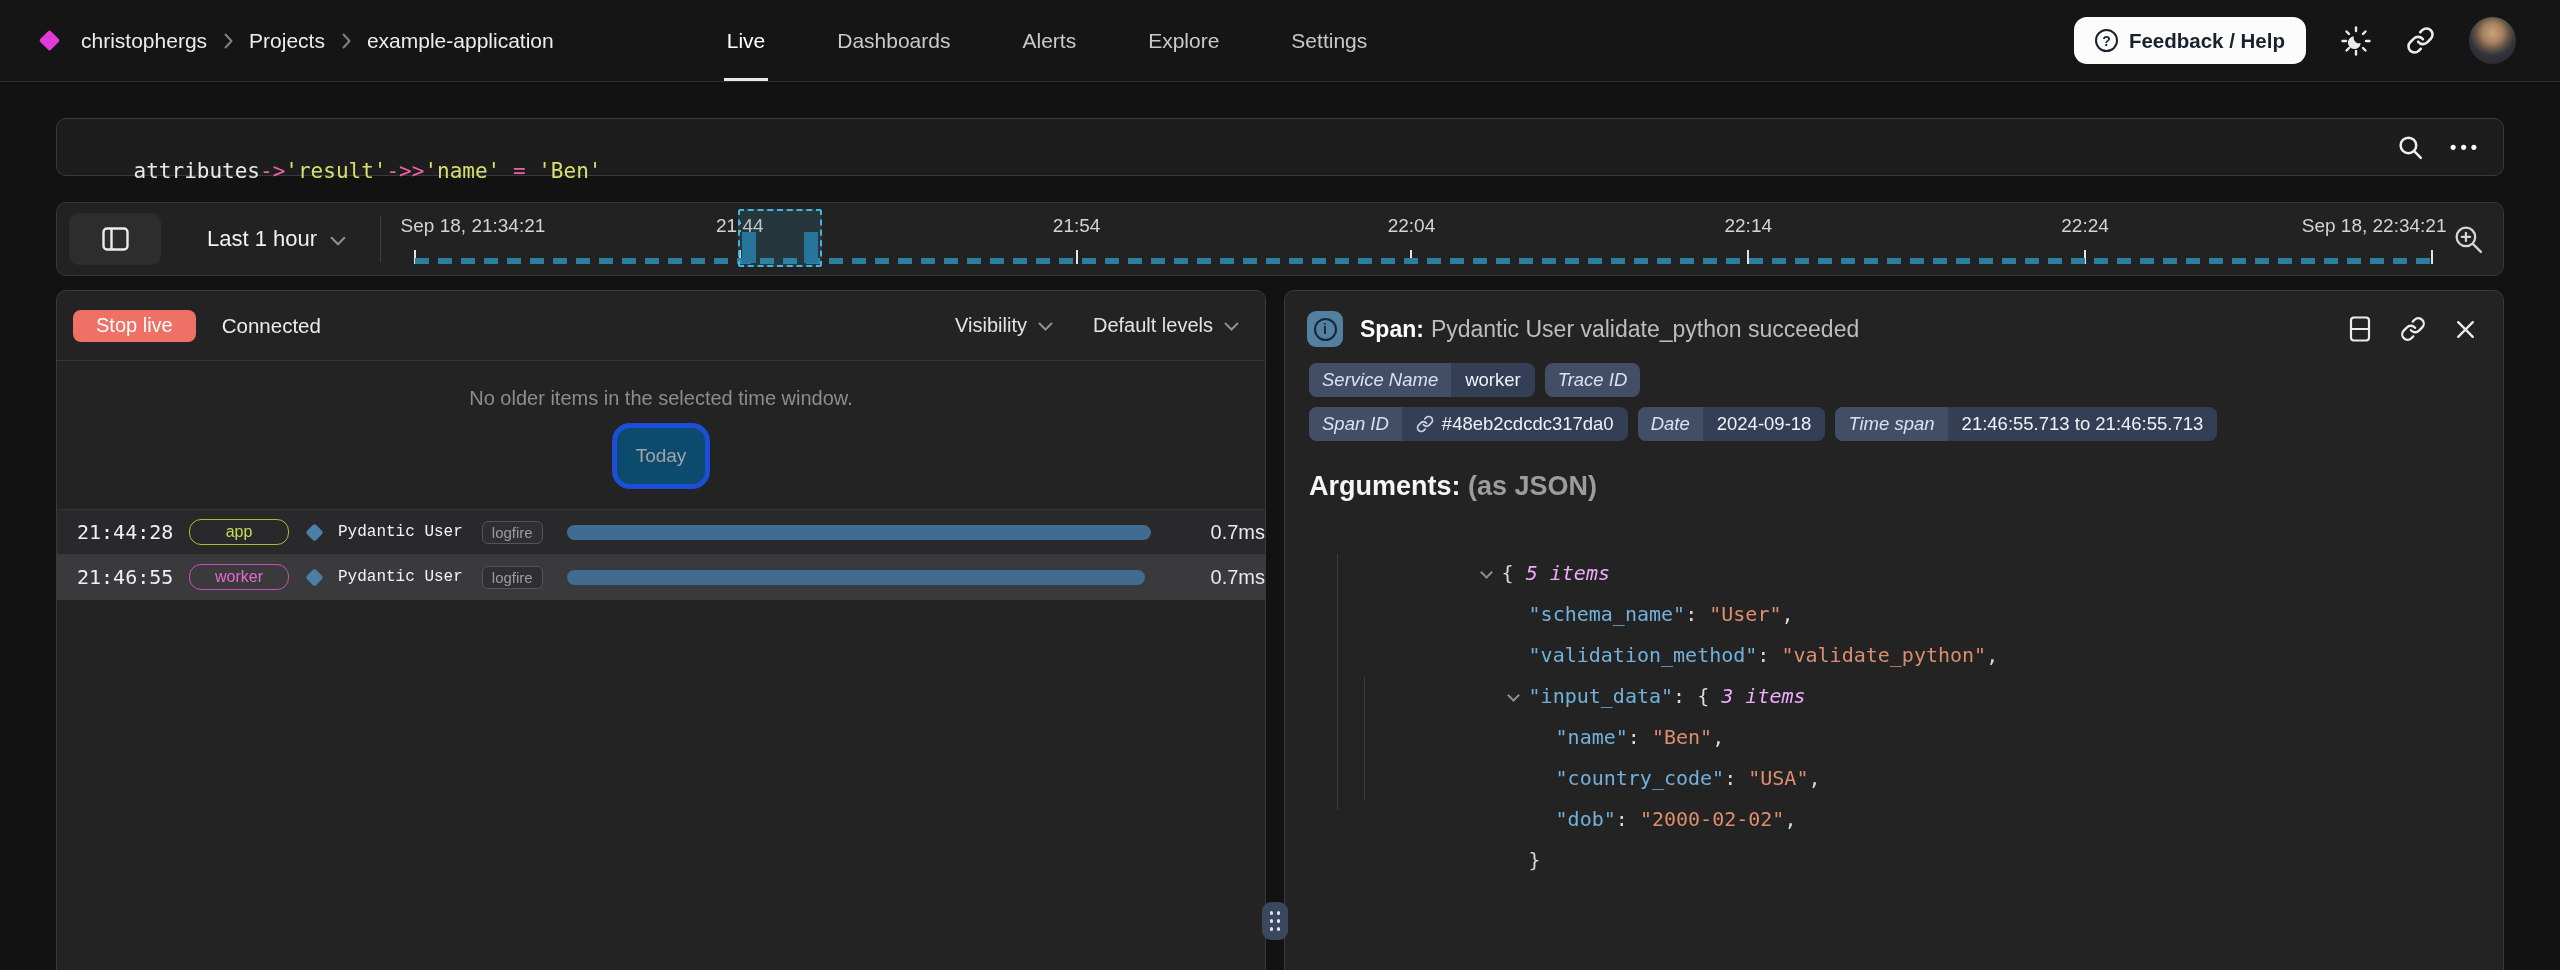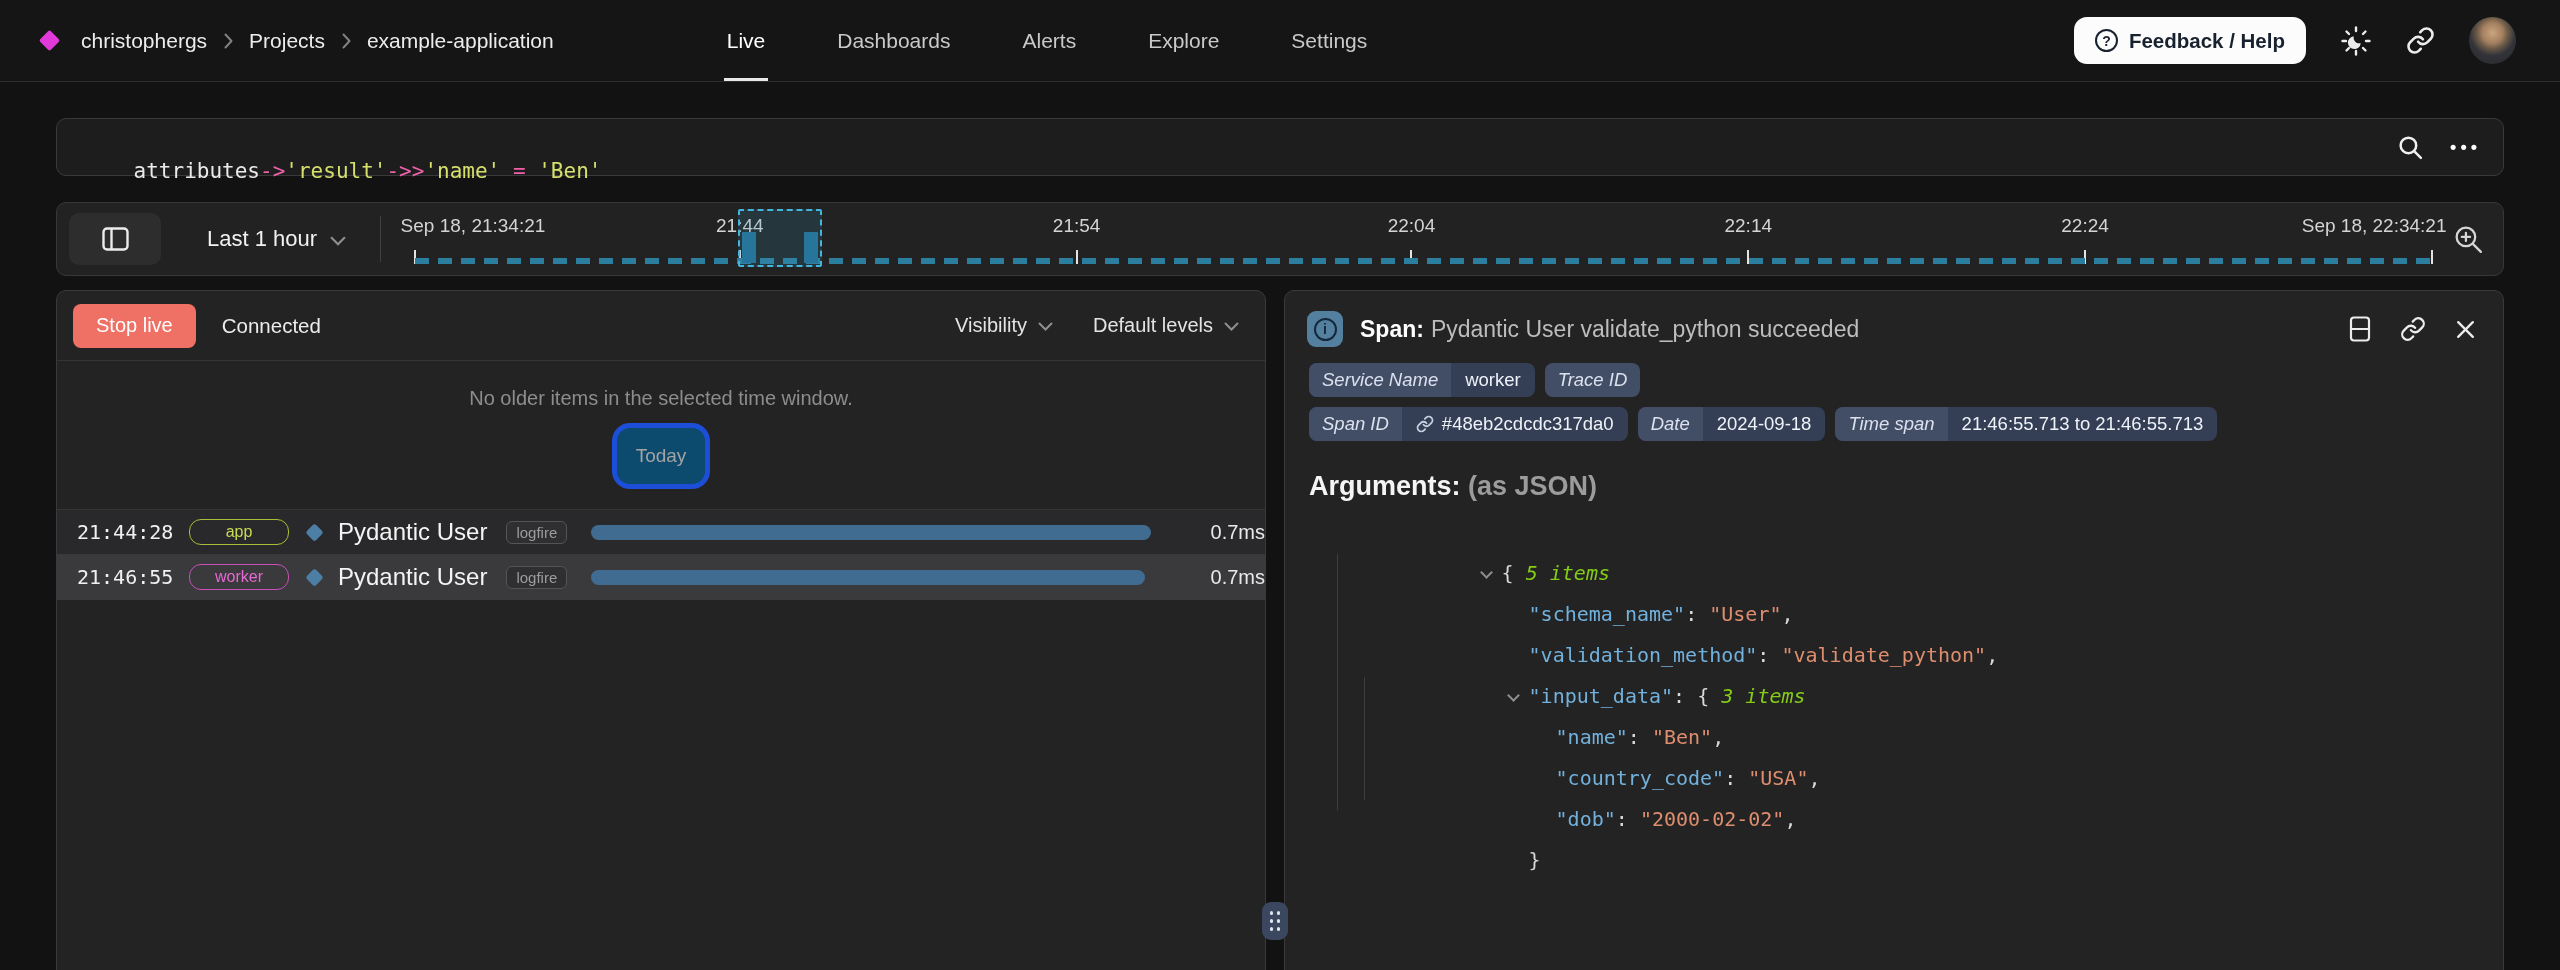--- a/index.html
+++ b/index.html
@@ -65,42 +65,42 @@
   
   .panels { position: absolute; top: 290px; left: 56px; right: 56px; bottom: -16px; display: flex; gap: 18px; }
   .panel { background:#232324; border: 1px solid #3a3a3c; border-radius: 10px; overflow: hidden; }
   .left-panel { flex: 0 0 1210px; display: flex; flex-direction: column; }
   .right-panel { flex: 1; position: relative; }
 
   
   .live-header { height: 70px; flex: none; display: flex; align-items: center;
     padding: 0 26px 0 16px; border-bottom: 1px solid #353537; }
   .stop-live { background:#ef7065; color:#fff; font-size: 20px; border: none; border-radius: 8px;
-    height: 44px; padding: 0 23px; }
+    height: 32px; padding: 0 23px; }
   .conn { margin-left: 26px; font-size: 20.5px; color:#ececec; }
   .live-header .spacer { flex: 1; }
   .dd { display: flex; align-items: center; gap: 11px; background: none; border: none;
     color:#e3e3e3; font-size: 20px; }
   .dd + .dd { margin-left: 40px; }
   .dd svg { color:#8f8f8f; margin-top: 2px; }
   .empty-block { padding: 26px 0 20px; text-align: center; border-bottom: 1px solid #353537; }
   .empty-msg { color:#8d8d8d; font-size: 20px; }
   .today-btn { margin-top: 13px; background:#0c4a6e; border: 5px solid #1d4ed8; border-radius: 18px;
     color:#a3a3a3; font-size: 19px; padding: 17px 19px; }
   .log-row { height: 45px; display: flex; align-items: center; border-bottom: 1px solid #39393b;
     background:#29292b; padding-left: 20px; }
   .log-row.selected { background:#3a3a3d; }
   .row-time { font-family: "DejaVu Sans Mono", monospace; font-size: 20px; color:#f0f0f0; width: 112px; flex: none; }
   .env-badge { min-width: 100px; text-align: center; font-size: 16px; border-radius: 12px;
     padding: 3px 12px; border: 1.5px solid; flex: none; }
   .env-badge.badge-green { color:#c9da56; border-color:#a6bf37; }
   .env-badge.badge-pink  { color:#e569d2; border-color:#c94fb9; }
   .diamond { width: 13px; height: 13px; background:#4c7ea6; transform: rotate(45deg);
     border-radius: 2.5px; margin: 0 17px 0 19px; flex: none; }
-  .row-name { font-family: Liberation Sans, sans-serif; font-size: 24px; color:#f4f4f4;
+  .row-name { font-family: Liberation Mono, monospace; font-size: 16px; color:#f4f4f4;
     margin-right: 19px; white-space: nowrap; }
   .scope-badge { font-size: 15px; color:#9c9c9c; background:#2f2f31; border: 1px solid #545456;
     border-radius: 6px; padding: 2px 9px; flex: none; }
   .bar-track { flex: 1; margin: 0 20px 0 24px; }
   .bar { height: 15px; border-radius: 8px; background:#3f6c90; }
   .row-duration { width: 94px; text-align: right; font-size: 20px; color:#e9e9e9; flex: none; }
 
   
   .span-header { display: flex; align-items: center; padding: 20px 26px 16px 22px; }
   .info-icon { width: 36px; height: 36px; border-radius: 9px; background:#54809f;
@@ -126,21 +126,21 @@
   .json-view { padding: 20px 24px 0; position: relative; }
   .json-heading { font-size: 27px; font-weight: 700; color:#f5f5f5; margin-bottom: 10px; }
   .json-heading .sub { color:#9c9c9c; }
   .json-line { font-family: "DejaVu Sans Mono", monospace; white-space: pre; font-size: 20px;
     line-height: 41px; height: 41px; color:#d9d9d9; padding-left: calc(24px + var(--ind, 0) * 27px); }
   .caret { display: inline-block; width: 20px; margin-left: -20px; cursor: pointer; }
   .caret::before { content: ''; display: inline-block; width: 7px; height: 7px;
     border-right: 2px solid #8f8f8f; border-bottom: 2px solid #8f8f8f; transform: rotate(45deg);
     vertical-align: 3px; }
   .tok.key { color:#72b1dc; } .tok.str { color:#de8e6e; } .tok.punct { color:#d9d9d9; }
-  .tok.meta { color:#84cc16; font-style: italic; text-align: center; }
+  .tok.meta { color:#f0abfc; font-style: italic; text-align: center; }
   .guide { position: absolute; width: 1px; background:#3d3d3f; }
   .g1 { left: 52px; top: 103px; height: 256px; }
   .g2 { left: 79px; top: 226px; height: 123px; }
 
   
   .splitter { position: absolute; left: 1206px; top: 612px; width: 26px; height: 38px;
     background:#3b475e; border-radius: 9px; display: flex; align-items: center; justify-content: center;
     cursor: col-resize; z-index: 5; }
   .grip { position: relative; width: 11px; height: 20px; }
   .grip::before { content: ''; position: absolute; left: 0; top: 0; width: 3.5px; height: 3.5px;

